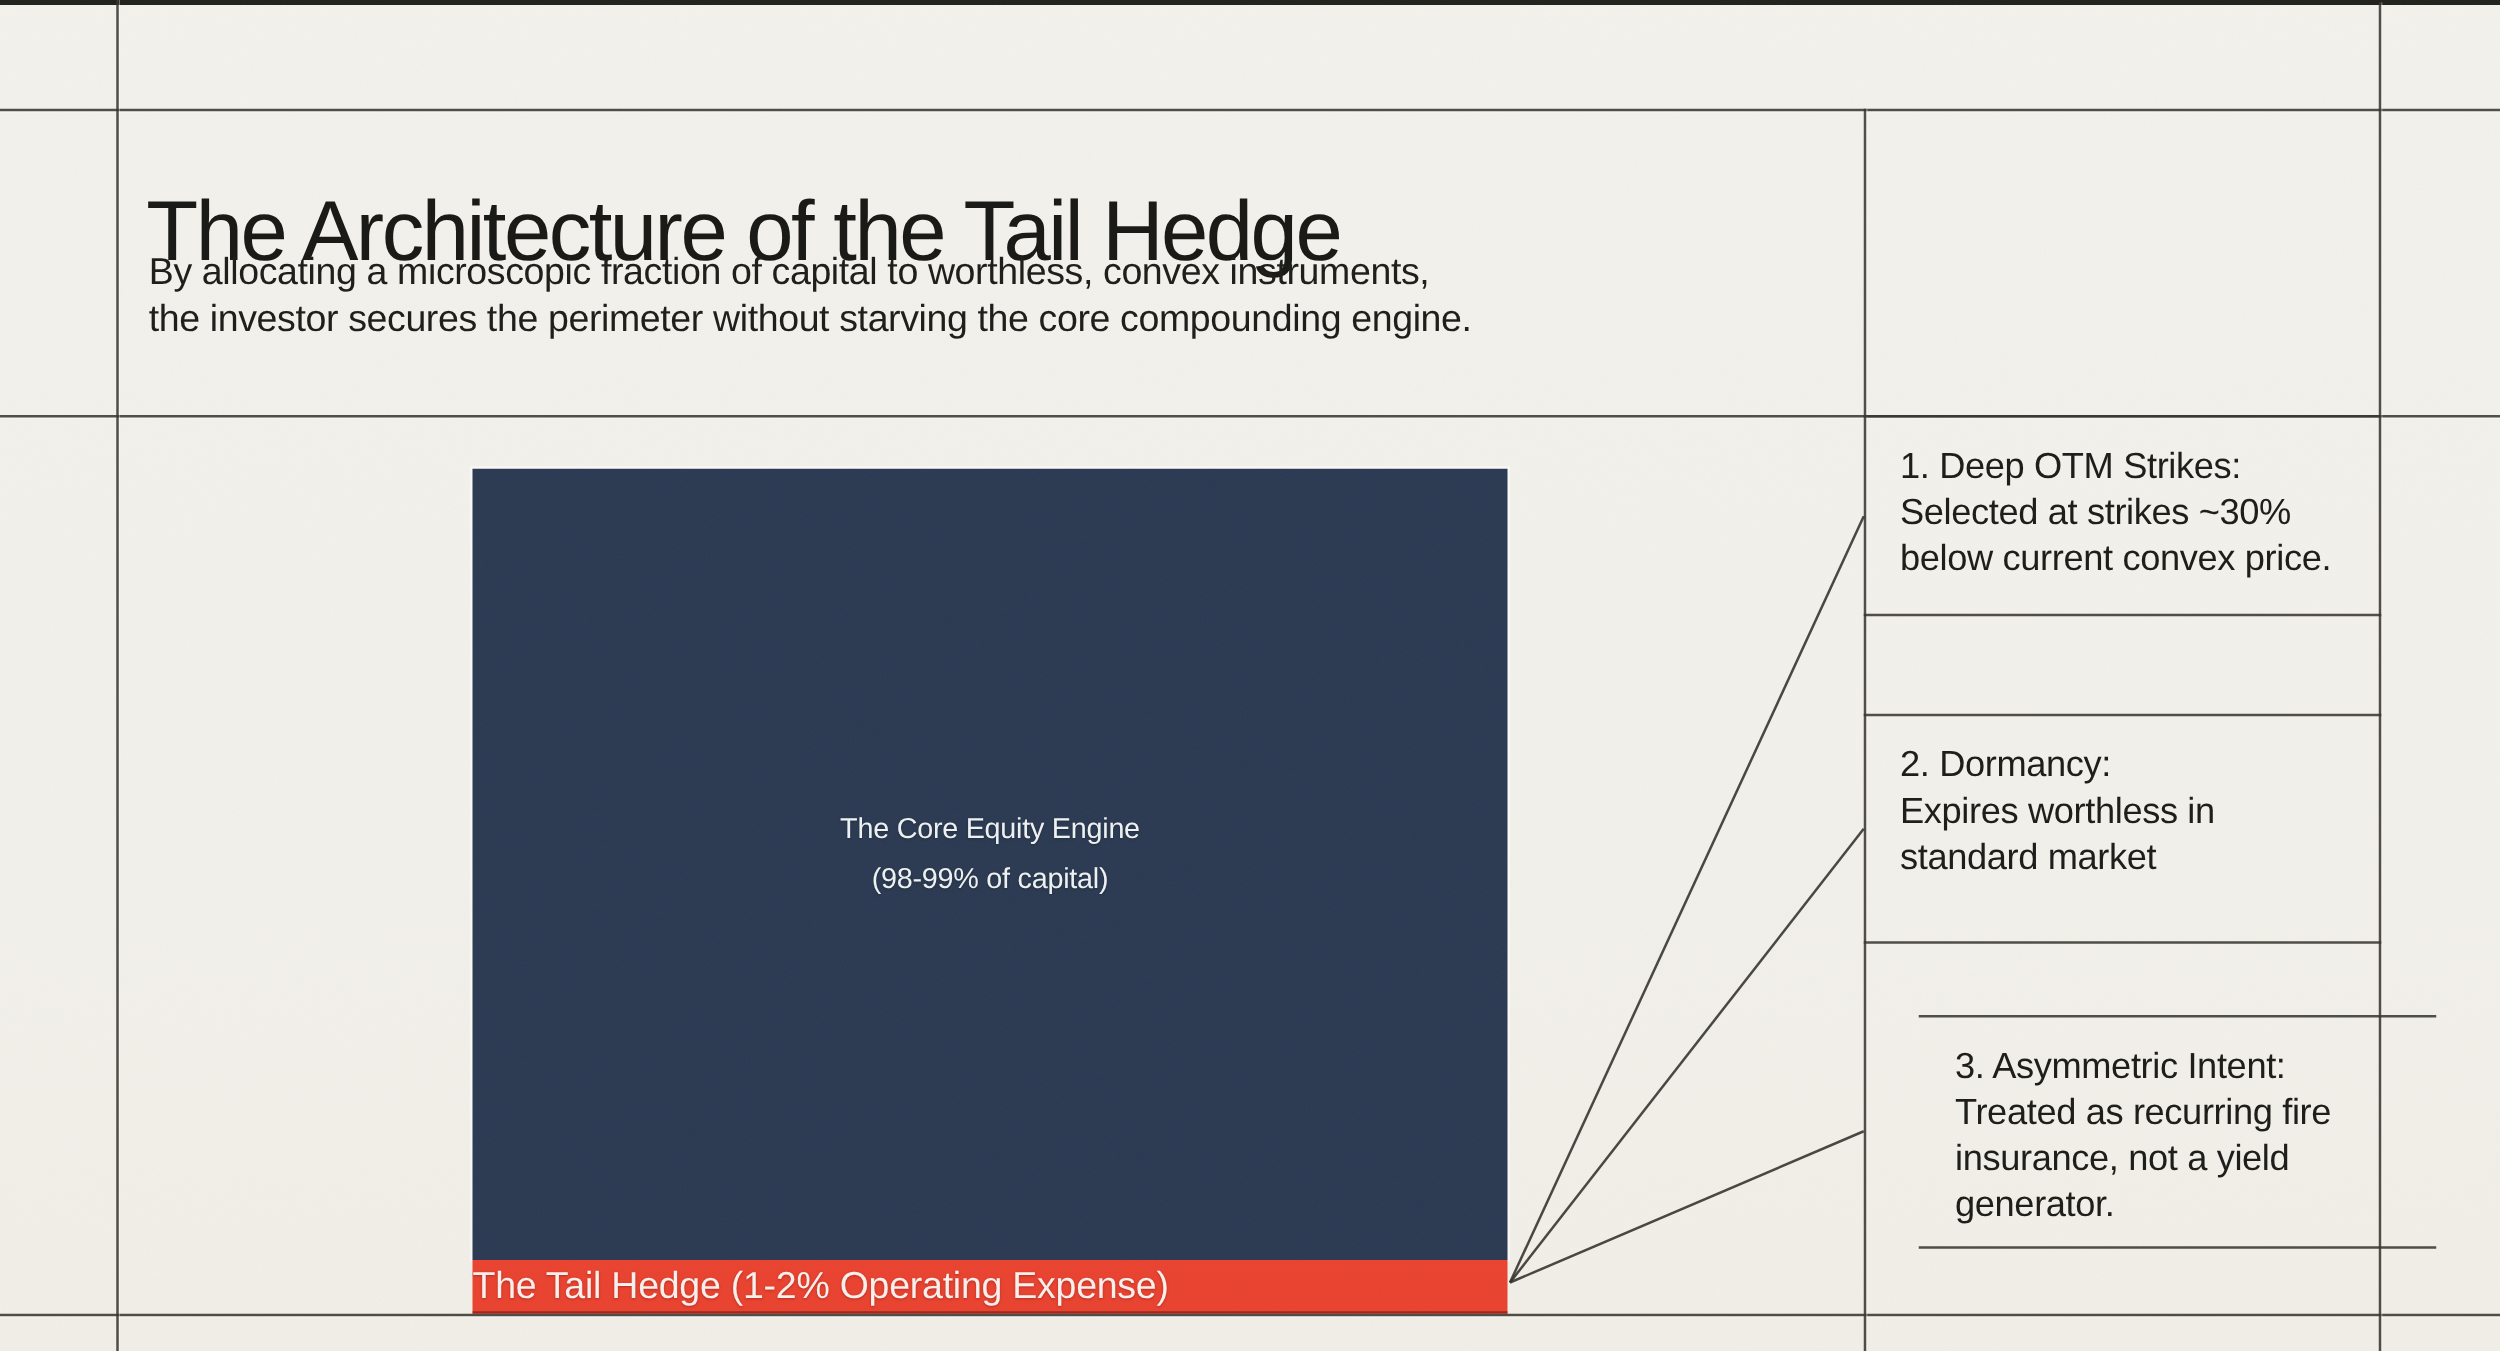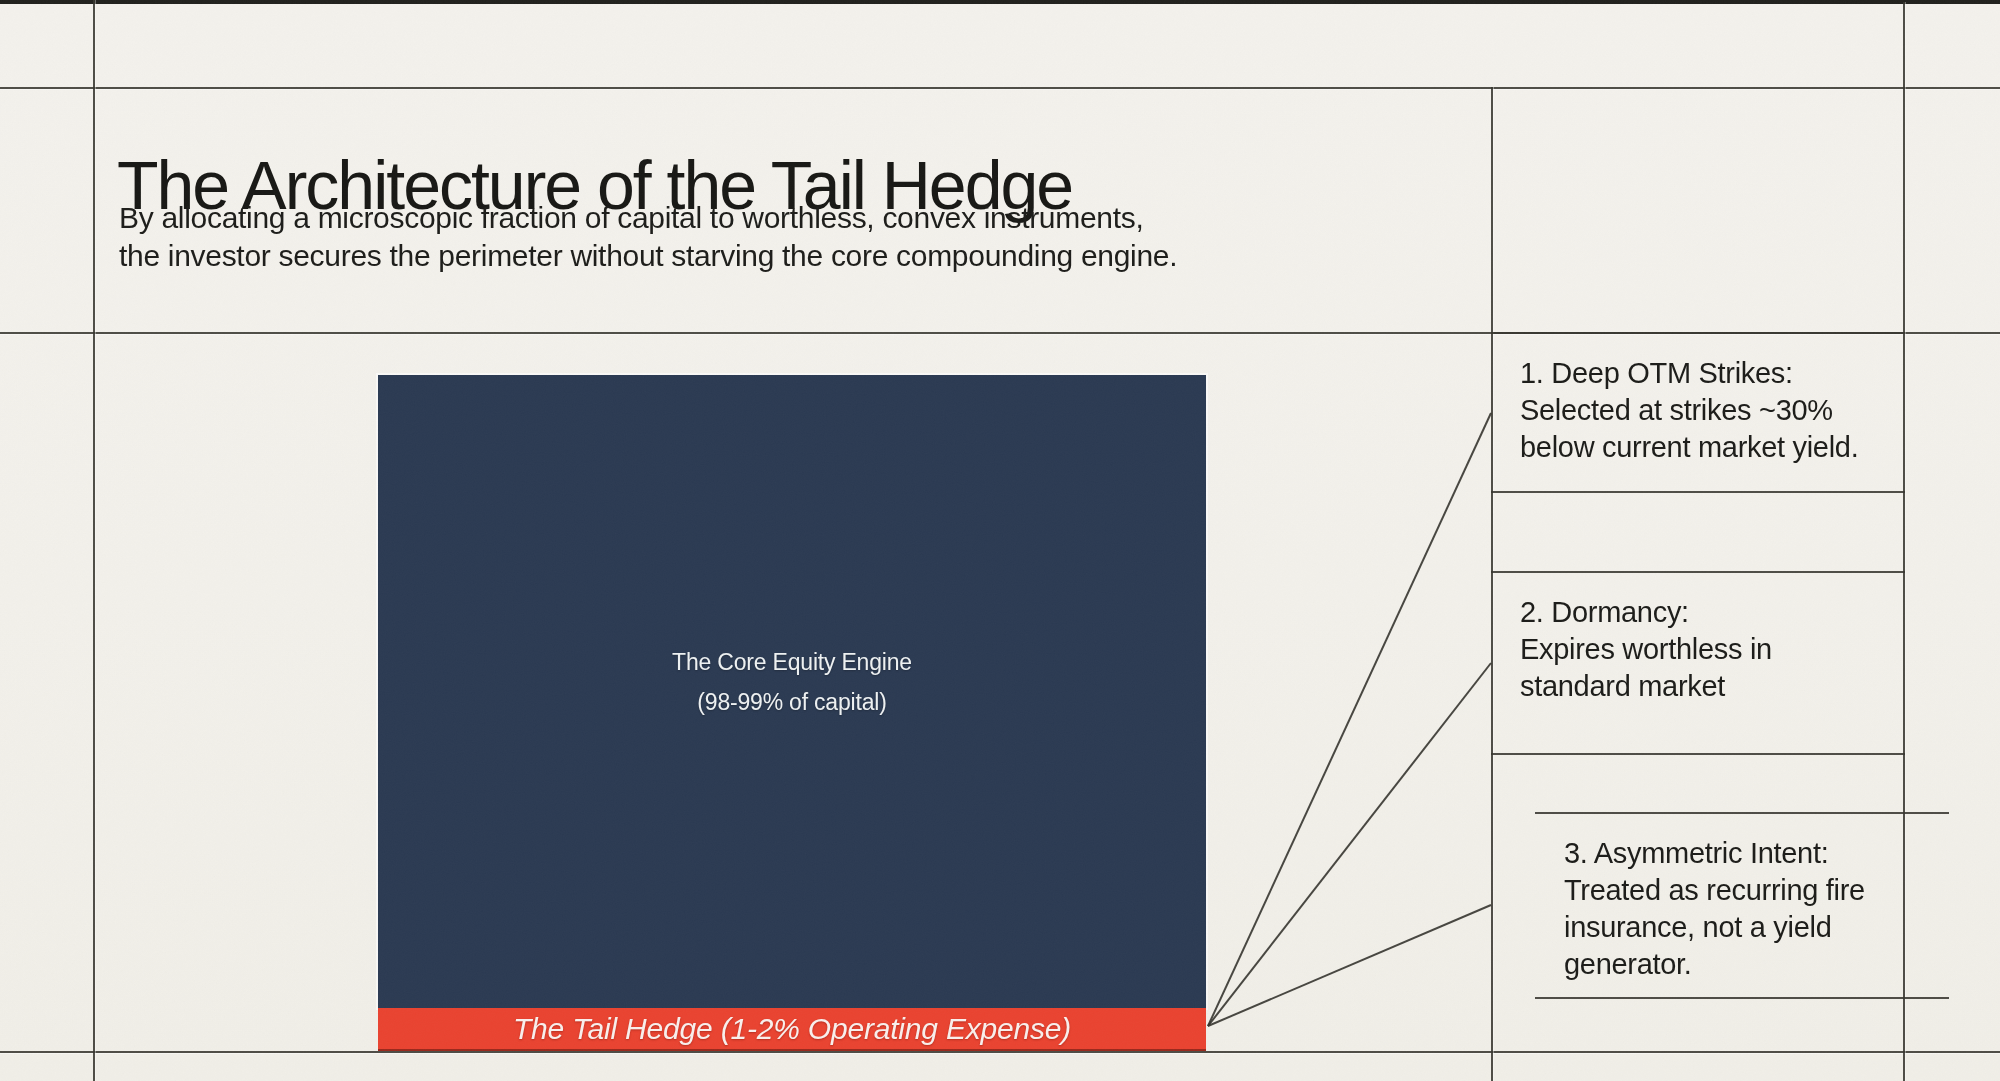--- a/index.html
+++ b/index.html
@@ -74,22 +74,20 @@
     position: absolute;
     left: 378px;
     top: 1008px;
     width: 828px;
     height: 43px;
     background: #e94330;
     border-bottom: 2px solid rgba(90,20,12,0.55);
     box-sizing: border-box;
     display: flex;
     align-items: center;
-    justify-content: center;
-    font-style: italic;
   }
   .hedge-label {
     font-size: 30px;
     letter-spacing: -0.2px;
     color: #f9efec;
     white-space: nowrap;
     text-shadow: 0 1px 2px rgba(120,20,10,0.45);
   }
 
   
@@ -166,21 +164,21 @@
 
   <svg class="callouts" width="2000" height="1081" viewBox="0 0 2000 1081">
     <line x1="1208" y1="1026" x2="1491" y2="413"></line>
     <line x1="1208" y1="1026" x2="1491" y2="663"></line>
     <line x1="1208" y1="1026" x2="1491" y2="905"></line>
   </svg>
 
   <div class="note note-1">
     <div>1. Deep OTM Strikes:</div>
     <div>Selected at strikes ~30%</div>
-    <div>below current market yield.</div>
+    <div>below current convex price.</div>
   </div>
 
   <div class="note note-2">
     <div>2. Dormancy:</div>
     <div>Expires worthless in</div>
     <div>standard market</div>
   </div>
 
   <div class="note note-3">
     <div>3. Asymmetric Intent:</div>

